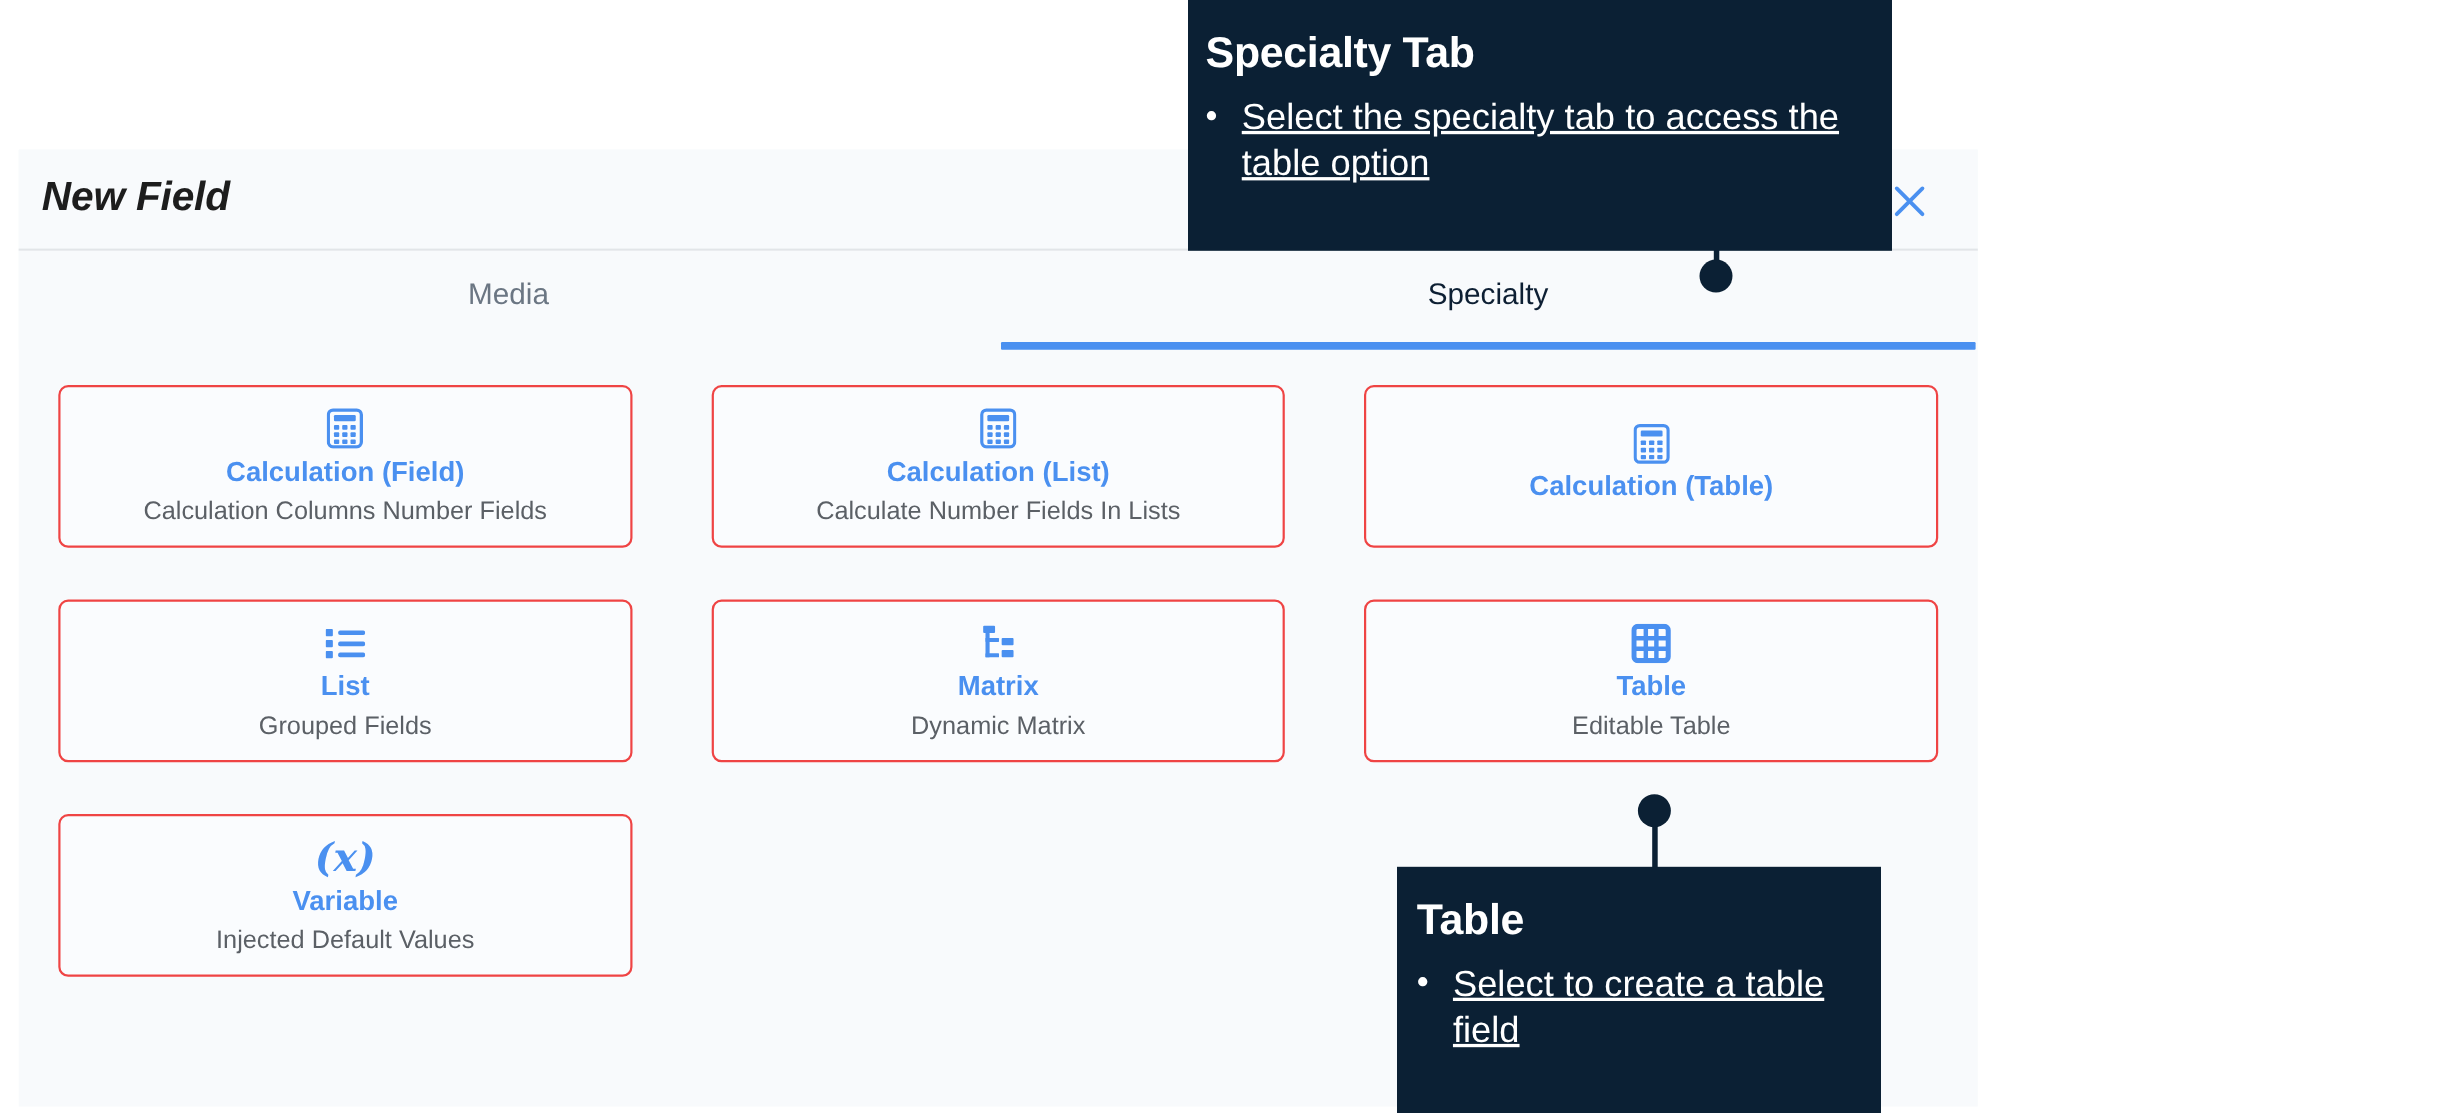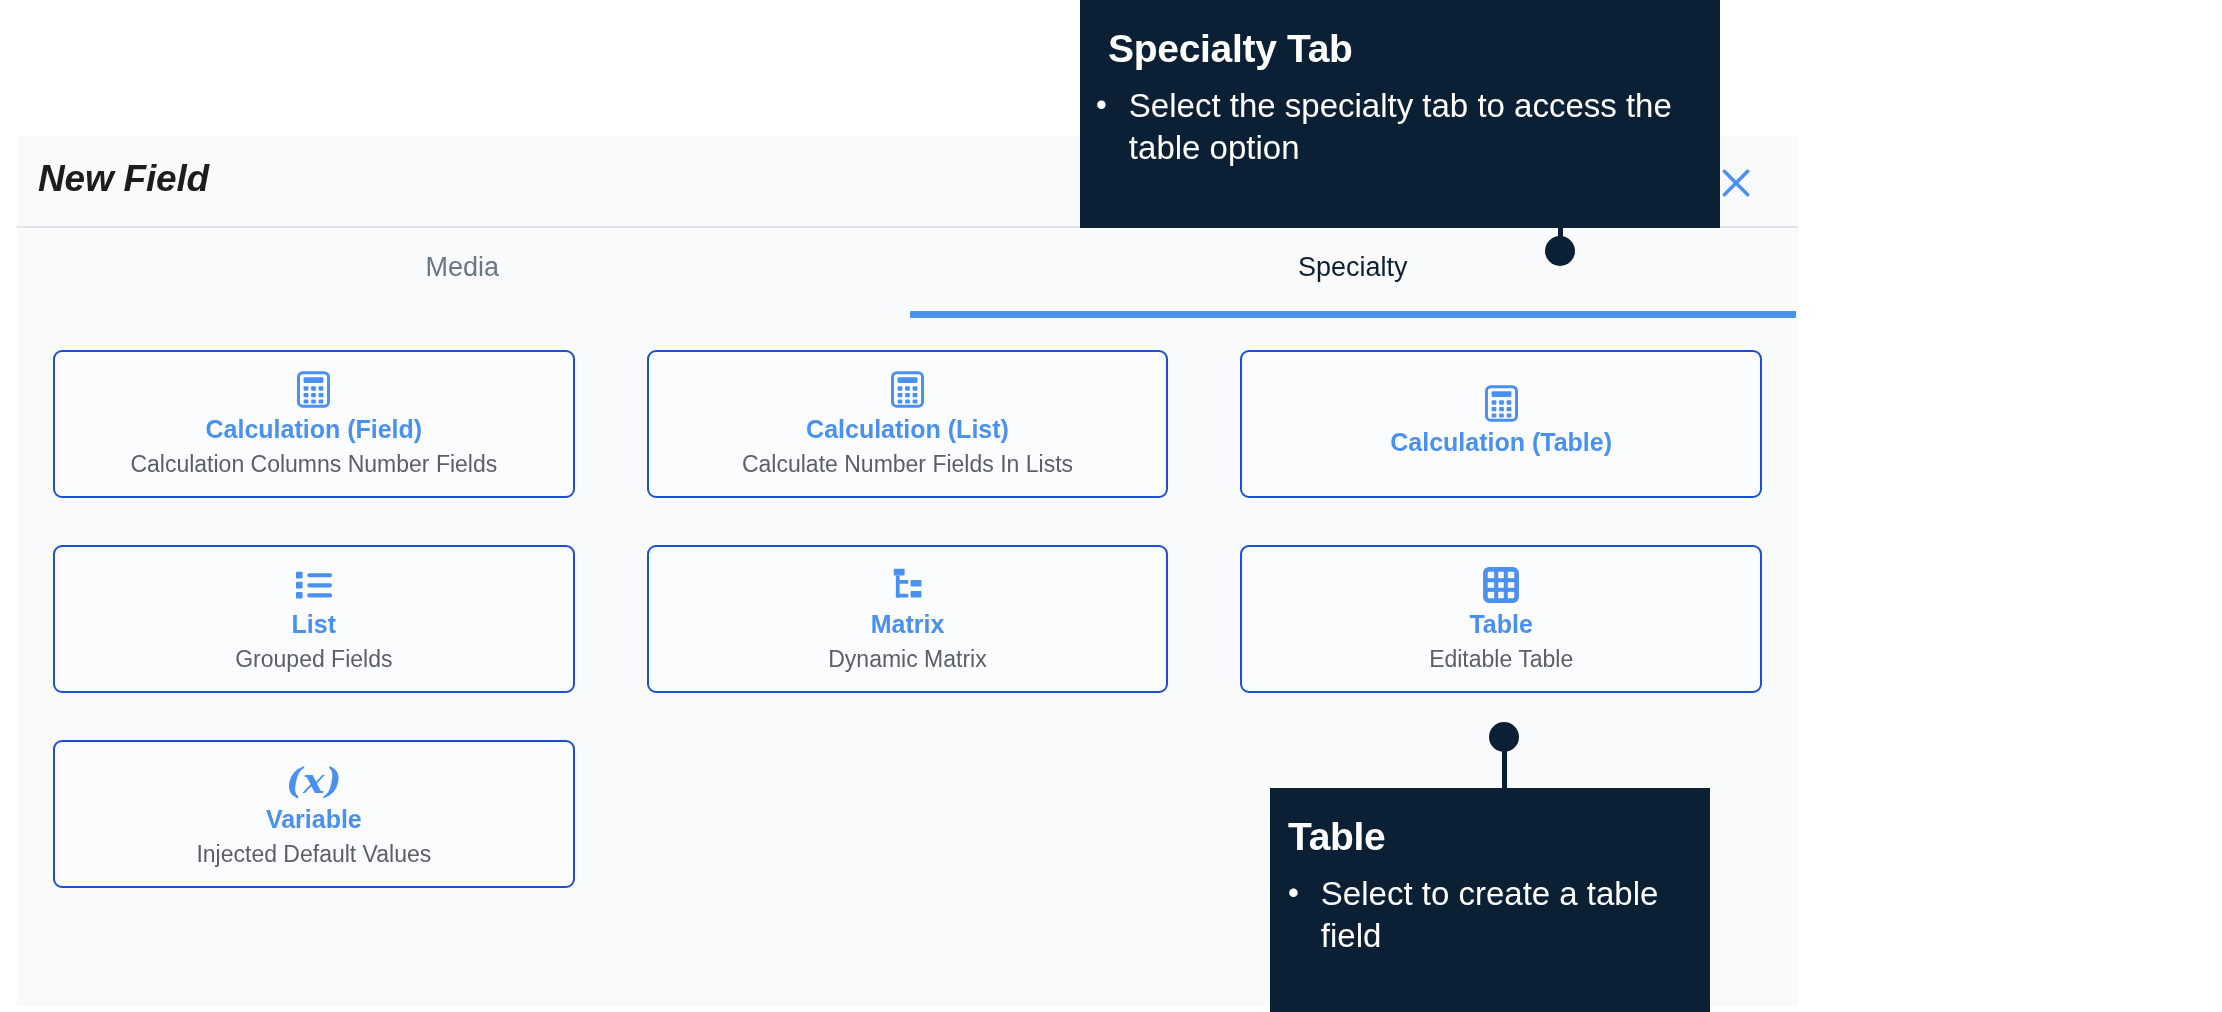--- a/index.html
+++ b/index.html
@@ -80,21 +80,21 @@
   .grid {
     position: relative;
     padding: 32px 36px 0 36px;
     display: grid;
     grid-template-columns: repeat(3, 1fr);
     column-gap: 72px;
     row-gap: 47px;
   }
   .card {
     height: 148px;
-    border: 2px solid #1d4ed8;
+    border: 2px solid #ef4444;
     border-radius: 9px;
     background: #fafcfe;
     display: flex;
     flex-direction: column;
     align-items: center;
     justify-content: center;
     cursor: pointer;
     position: relative;
   }
   .card-icon {
@@ -145,28 +145,29 @@
   }
   .tooltip-bullet-dot {
     font-size: 31px;
     line-height: 1.28;
     flex: 0 0 auto;
   }
   .tooltip-bullet-text {
     font-size: 33px;
     line-height: 1.28;
     font-weight: 400;
+    text-decoration: underline;
   }
 
   #tooltip-specialty {
     left: 1080px; top: 0px;
     width: 640px; height: 228px;
     padding: 28px 32px 0 16px;
   }
-  #tooltip-specialty .tooltip-title { margin-left: 12px; margin-bottom: 14px; }
+  #tooltip-specialty .tooltip-title { margin-left: 0px; margin-bottom: 14px; }
   #tooltip-specialty .tooltip-bullet-row { margin-left: 0px; }
 
   #tooltip-table {
     left: 1270px; top: 788px;
     width: 440px; height: 224px;
     padding: 28px 24px 0 18px;
   }
   #tooltip-table .tooltip-title { margin-bottom: 14px; }
 
   .connector-line {

